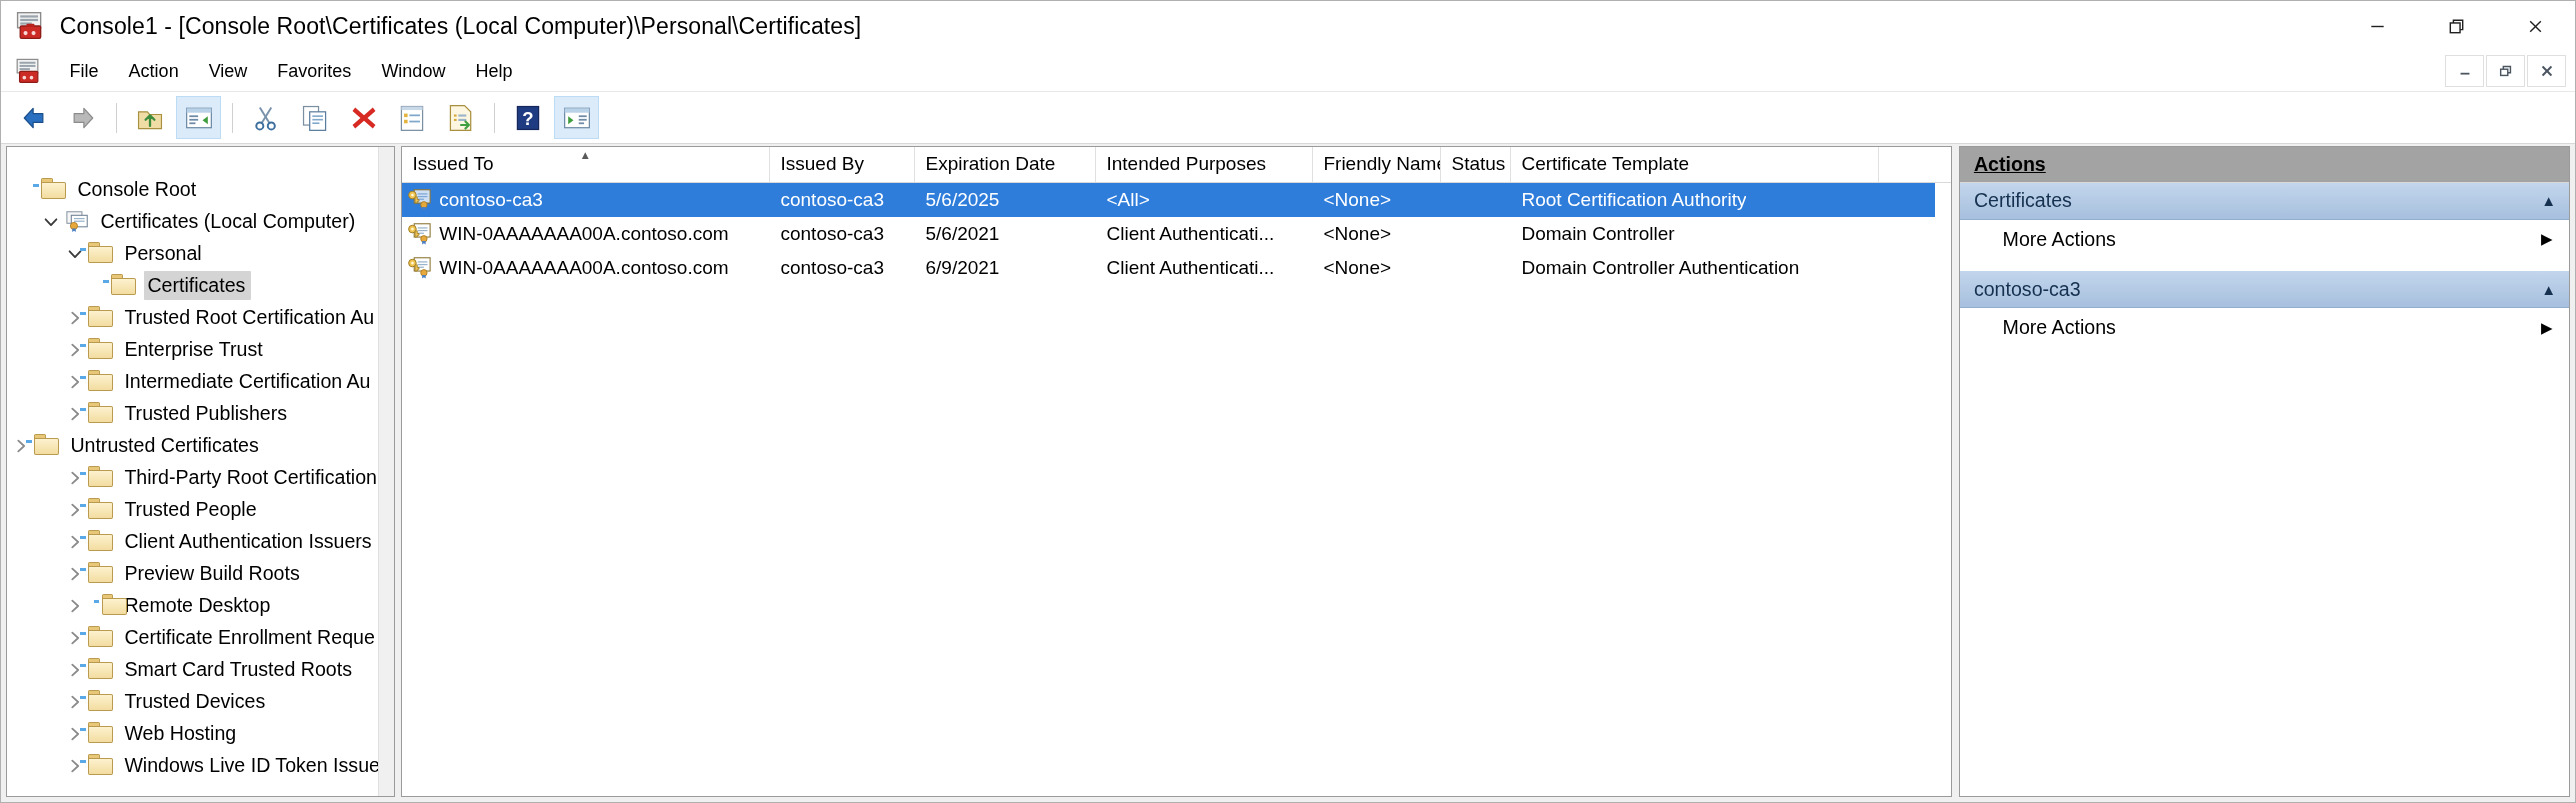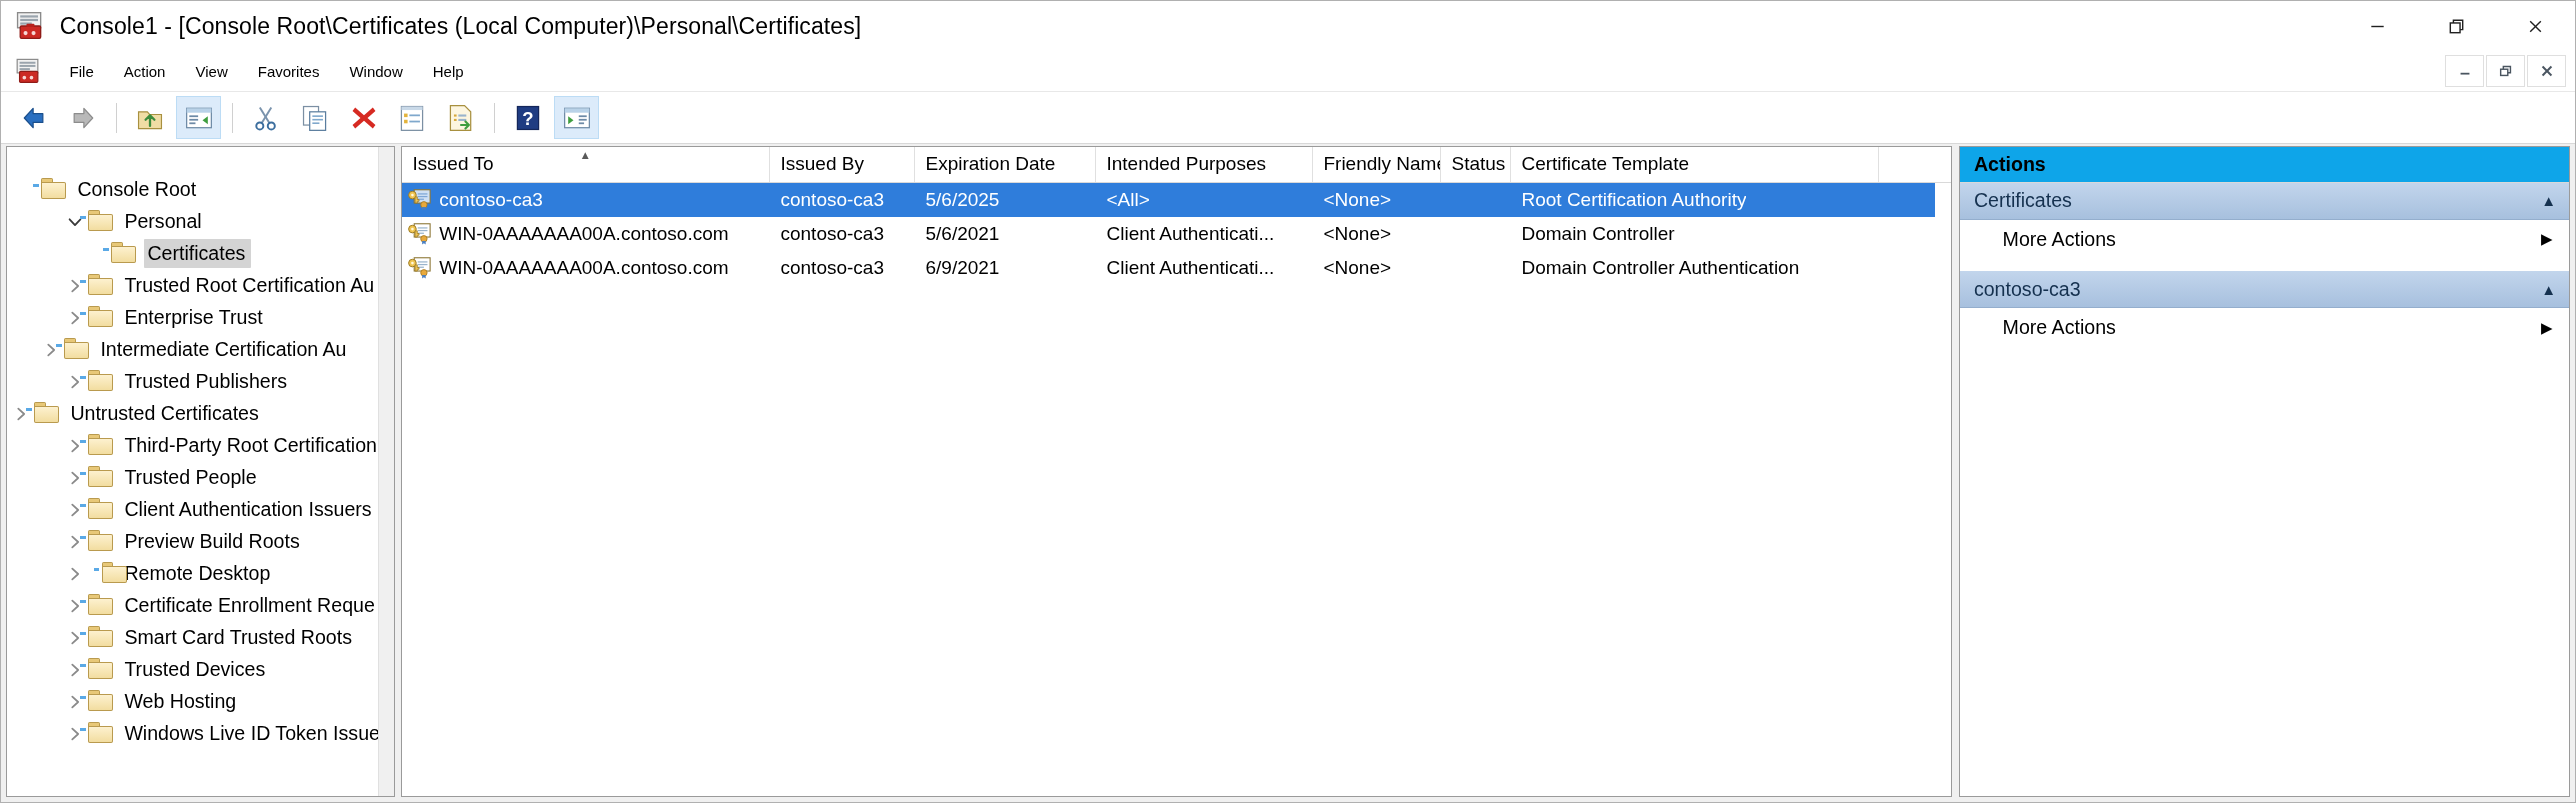--- a/index.html
+++ b/index.html
@@ -40,21 +40,21 @@
   .menubar {
     height: 41px; flex: 0 0 41px;
     background: #ffffff;
     display: flex; align-items: center;
     position: relative;
     border-bottom: 0.9px solid #e8e8e8;
   }
   .menubar-icon { width: 28.6px; height: 28.6px; margin-left: 12.5px; flex: 0 0 28.6px; position: relative; }
   .menu-items { display: flex; align-items: center; margin-left: 12.5px; }
   .menu-item {
-    font-size: 15px; color: #000;
+    font-size: 18px; color: #000;
     padding: 5.4px 15px; cursor: default;
     white-space: nowrap;
   }
   .mdi-controls { margin-left: auto; display: flex; margin-right: 9px; gap: 1.8px; }
   .mdi-btn {
     width: 39px; height: 32px;
     border: 0.9px solid #dfdfdf; background: #fff;
     display: flex; align-items: center; justify-content: center;
   }
 
@@ -183,22 +183,23 @@
     background: #fff;
     border: 0.9px solid #9a9a9a;
     display: flex; flex-direction: column;
     overflow: hidden;
   }
   .actions-title {
     height: 36px; flex: 0 0 36px;
     display: flex; align-items: center;
     padding-left: 14.3px;
     font-size: 19.6px; font-weight: bold; color: #000;
-    background: #0ea5e9;
+    background: #a3a3a3;
     border-bottom: 0.9px solid #d9d9d9;
+    text-decoration: underline;
   }
   .act-group-header {
     height: 37px; display: flex; align-items: center;
     padding: 0 12.5px 0 14.3px;
     background: linear-gradient(#c2d5ec, #a7c0de);
     border-bottom: 0.9px solid #94aecd;
     font-size: 19.6px; color: #15314f;
   }
   .act-group-header .gname { flex: 1 1 auto; }
   .act-group-header .collapse { font-size: 15px; color: #15314f; }
@@ -389,20 +390,36 @@
 
   <div class="body-area">
 
     <div class="tree-pane">
       <div class="tree-inner" id="tree-inner">
           <div class="tree-row" style="padding-left: 7.1px;">
             <span class="chev"></span>
             <span class="ico"><span class="folder"><span class="tab"></span><span class="body"></span><span class="dot"></span></span></span>
             <span class="tree-label">Console Root</span>
           </div>
+          <div class="tree-row" style="padding-left: 30px;">
+            <span class="chev">
+              <svg width="18" height="18" viewBox="0 0 20 20">
+                <polyline points="4,7 10,13.5 16,7" fill="none" stroke="#3a3a3a" stroke-width="2" stroke-linecap="round" stroke-linejoin="round"></polyline>
+              </svg>
+            </span>
+            <span class="ico"><svg width="27" height="23" viewBox="0 0 30 26">
+                <rect x="3" y="2" width="17" height="13" fill="#f7f7f7" stroke="#8a97a4" stroke-width="1.2"></rect>
+                <rect x="8" y="6" width="18" height="13" fill="#ffffff" stroke="#6f8296" stroke-width="1.2"></rect>
+                <rect x="11" y="9" width="12" height="1.4" fill="#9ab4cc"></rect>
+                <rect x="11" y="12" width="12" height="1.4" fill="#9ab4cc"></rect>
+                <circle cx="11" cy="18" r="4" fill="#e8a93c" stroke="#b07c20" stroke-width="1"></circle>
+                <path d="M9 21 l0 4 l2 -1.5 l2 1.5 l0 -4 z" fill="#4a7fc1"></path>
+              </svg></span>
+            <span class="tree-label">Certificates (Local Computer)</span>
+          </div>
           <div class="tree-row" style="padding-left: 54px;">
             <span class="chev">
               <svg width="18" height="18" viewBox="0 0 20 20">
                 <polyline points="4,7 10,13.5 16,7" fill="none" stroke="#3a3a3a" stroke-width="2" stroke-linecap="round" stroke-linejoin="round"></polyline>
               </svg>
             </span>
             <span class="ico"><span class="folder"><span class="tab"></span><span class="body"></span><span class="dot"></span></span></span>
             <span class="tree-label">Personal</span>
           </div>
           <div class="tree-row selected" style="padding-left: 77px;">
@@ -421,21 +438,21 @@
           </div>
           <div class="tree-row" style="padding-left: 54px;">
             <span class="chev">
               <svg width="18" height="18" viewBox="0 0 20 20">
                 <polyline points="7,4 13.5,10 7,16" fill="none" stroke="#8a8a8a" stroke-width="2" stroke-linecap="round" stroke-linejoin="round"></polyline>
               </svg>
             </span>
             <span class="ico"><span class="folder"><span class="tab"></span><span class="body"></span><span class="dot"></span></span></span>
             <span class="tree-label">Enterprise Trust</span>
           </div>
-          <div class="tree-row" style="padding-left: 30px;">
+          <div class="tree-row" style="padding-left: 54px;">
             <span class="chev">
               <svg width="18" height="18" viewBox="0 0 20 20">
                 <polyline points="7,4 13.5,10 7,16" fill="none" stroke="#8a8a8a" stroke-width="2" stroke-linecap="round" stroke-linejoin="round"></polyline>
               </svg>
             </span>
             <span class="ico"><span class="folder"><span class="tab"></span><span class="body"></span><span class="dot"></span></span></span>
             <span class="tree-label">Intermediate Certification Au</span>
           </div>
           <div class="tree-row" style="padding-left: 54px;">
             <span class="chev">

